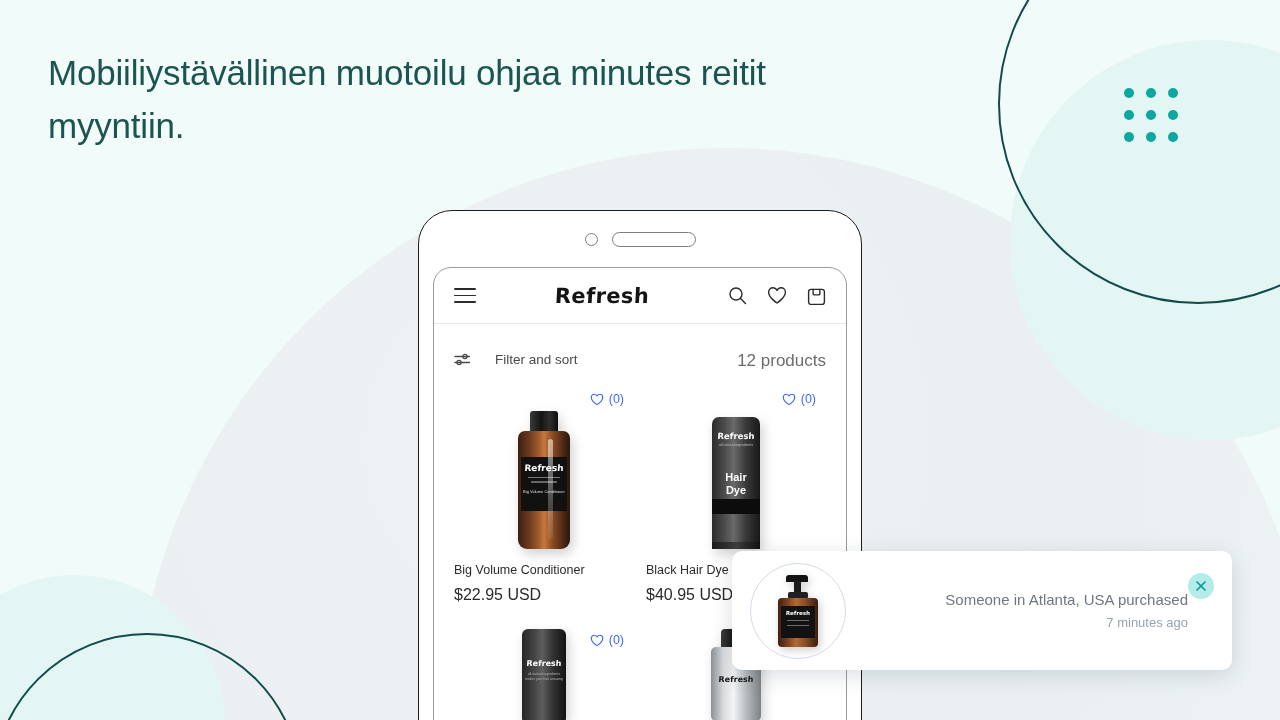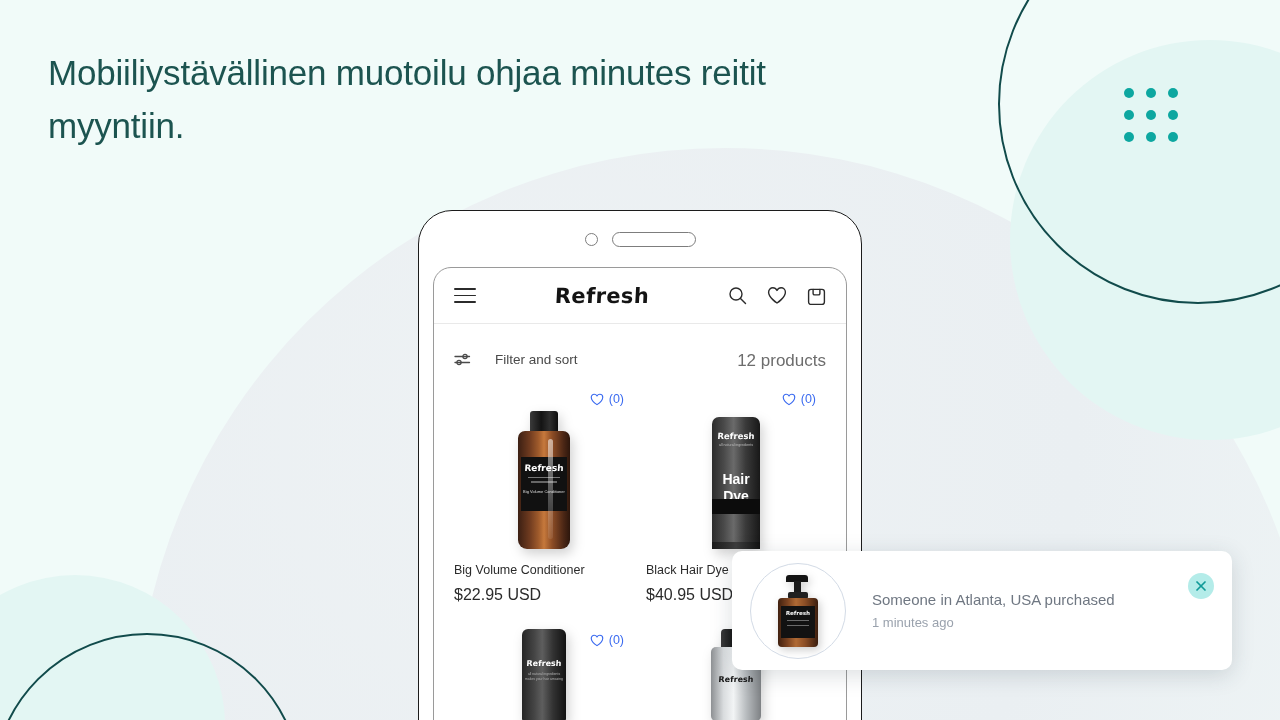--- a/index.html
+++ b/index.html
@@ -226,21 +226,21 @@
   }
   .b-tube .logo {
     position:absolute; left:0; top:14px; width:100%;
     text-align:center; color:#fff;
     font-family:"DejaVu Sans", sans-serif;
     font-size:8.5px; font-weight:700; transform:skewX(-4deg);
   }
   .b-tube .sub { position:absolute; left:0; top:26px; width:100%; text-align:center; color:#bdbdbd; font-size:3.6px; }
   .b-tube .name {
     position:absolute; left:0; top:54px; width:100%;
-    text-align:center; color:#fff; font-size:14px; font-weight:700; line-height:1.2;
+    text-align:center; color:#fff; font-size:11px; font-weight:700; line-height:1.2;
   }
   .b-tube .band {
     position:absolute; left:0; top:82px; width:100%; height:15px; background:#0c0c0c;
   }
   .b-tube .crimp {
     position:absolute; left:0; bottom:0; width:100%; height:7px;
     background:linear-gradient(90deg,#1a1a1a,#3d3d3d,#111);
   }
 
   
@@ -314,21 +314,21 @@
   .b-pump .label {
     position:absolute; left:3px; top:31px; width:34px; height:32px;
     background:#121212;
   }
   .b-pump .label .lg {
     color:#fff; font-family:"DejaVu Sans", sans-serif; font-size:5.5px;
     font-weight:700; text-align:center; margin-top:4px; transform:skewX(-4deg);
   }
   .b-pump .label .ln { height:1px; background:#6a6a6a; margin:4px 6px 0; }
 
-  .toast-text { flex:1; padding-left:26px; }
+  .toast-text { flex:1; padding-left:26px;text-align:right; }
   .toast-line1 { font-size:15px; color:#6f7782; }
   .toast-line2 { font-size:16px; font-weight:700; color:#10161d; margin-top:7px; }
   .toast-line3 { font-size:13px; color:#9aa2ad; margin-top:7px; }
   .toast-close {
     width:26px; height:26px; flex:none;
     border-radius:50%;
     background:#b4ece9;
     display:flex; align-items:center; justify-content:center;
     cursor:pointer;
     align-self:flex-start;
@@ -516,21 +516,21 @@
       <div class="label">
         <div class="lg">Refresh</div>
         <div class="ln"></div>
         <div class="ln"></div>
       </div>
     </div>
   </div>
 
   <div class="toast-text">
     <div class="toast-line1">Someone in Atlanta, USA purchased</div>
-    <div class="toast-line3">1 minutes ago</div>
+    <div class="toast-line3">7 minutes ago</div>
   </div>
 
   <div class="toast-close">
     <svg width="12" height="12" viewBox="0 0 12 12" fill="none" stroke="#0f9a98" stroke-width="1.7" stroke-linecap="round">
       <line x1="2" y1="2" x2="10" y2="10"></line>
         <line x1="10" y1="2" x2="2" y2="10"></line>
     </svg>
   </div>
 </div>
 

